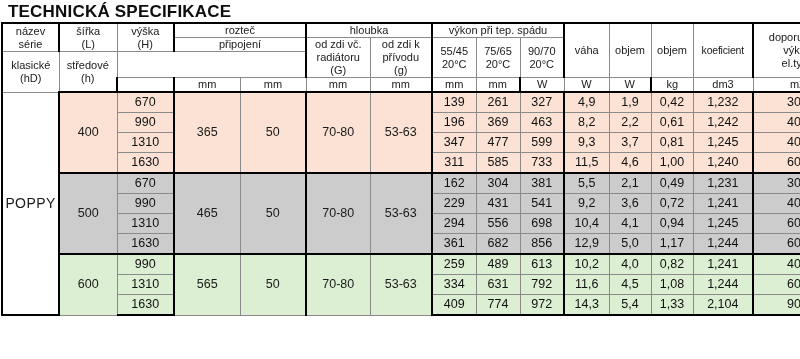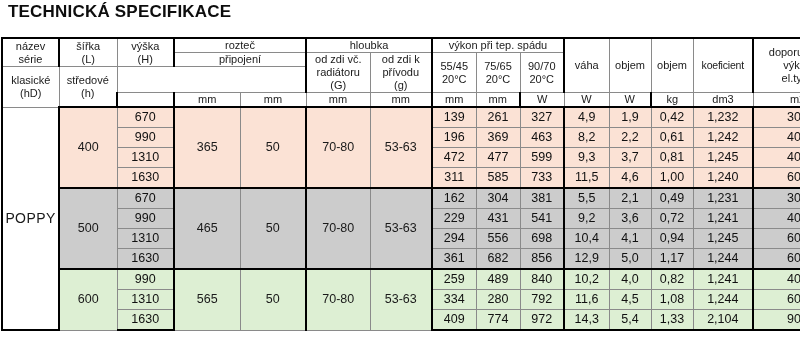--- a/index.html
+++ b/index.html
@@ -20,21 +20,21 @@
     width: 800px;
     height: 359px;
     box-sizing: border-box;
   }
 
   
   #title {
     font-size: 17px;
     font-weight: bold;
     letter-spacing: 0.2px;
-    padding: 2px 0 16px 8px;
+    padding: 2px 0 1px 8px;
     line-height: 19px;
     color: #0d0d0d;
   }
 
   
   table.spec {
     border-collapse: collapse;
     table-layout: fixed;
     width: 798px;
     margin-left: 1px;
@@ -226,21 +226,21 @@
           <td class="data fill-peach">369</td>
           <td class="data fill-peach">463</td>
           <td class="data bl-thick fill-peach">8,2</td>
           <td class="data fill-peach">2,2</td>
           <td class="data fill-peach">0,61</td>
           <td class="data fill-peach">1,242</td>
           <td class="data bl-thick br-thick fill-peach">400</td>
         </tr>
         <tr>
           <td class="data fill-peach">1310</td>
-          <td class="data bl-thick fill-peach">472</td>
+          <td class="data bl-thick fill-peach">347</td>
           <td class="data fill-peach">477</td>
           <td class="data fill-peach">599</td>
           <td class="data bl-thick fill-peach">9,3</td>
           <td class="data fill-peach">3,7</td>
           <td class="data fill-peach">0,81</td>
           <td class="data fill-peach">1,245</td>
           <td class="data bl-thick br-thick fill-peach">400</td>
         </tr>
         <tr>
           <td class="data fill-peach bb-thick">1630</td>
@@ -304,31 +304,31 @@
         </tr>
         <tr>
           <td class="label bl-thick fill-green bt-thick" rowspan="3">600</td>
           <td class="data fill-green bt-thick">990</td>
           <td class="label bl-thick fill-green bt-thick" rowspan="3">565</td>
           <td class="label fill-green bt-thick" rowspan="3">50</td>
           <td class="label bl-thick fill-green bt-thick" rowspan="3">70-80</td>
           <td class="label fill-green bt-thick" rowspan="3">53-63</td>
           <td class="data bl-thick fill-green bt-thick">259</td>
           <td class="data fill-green bt-thick">489</td>
-          <td class="data fill-green bt-thick">840</td>
+          <td class="data fill-green bt-thick">613</td>
           <td class="data bl-thick fill-green bt-thick">10,2</td>
           <td class="data fill-green bt-thick">4,0</td>
           <td class="data fill-green bt-thick">0,82</td>
           <td class="data fill-green bt-thick">1,241</td>
           <td class="data bl-thick br-thick fill-green bt-thick">400</td>
         </tr>
         <tr>
           <td class="data fill-green">1310</td>
           <td class="data bl-thick fill-green">334</td>
-          <td class="data fill-green">280</td>
+          <td class="data fill-green">631</td>
           <td class="data fill-green">792</td>
           <td class="data bl-thick fill-green">11,6</td>
           <td class="data fill-green">4,5</td>
           <td class="data fill-green">1,08</td>
           <td class="data fill-green">1,244</td>
           <td class="data bl-thick br-thick fill-green">600</td>
         </tr>
         <tr>
           <td class="data fill-green bb-thick">1630</td>
           <td class="data bl-thick fill-green bb-thick">409</td>

